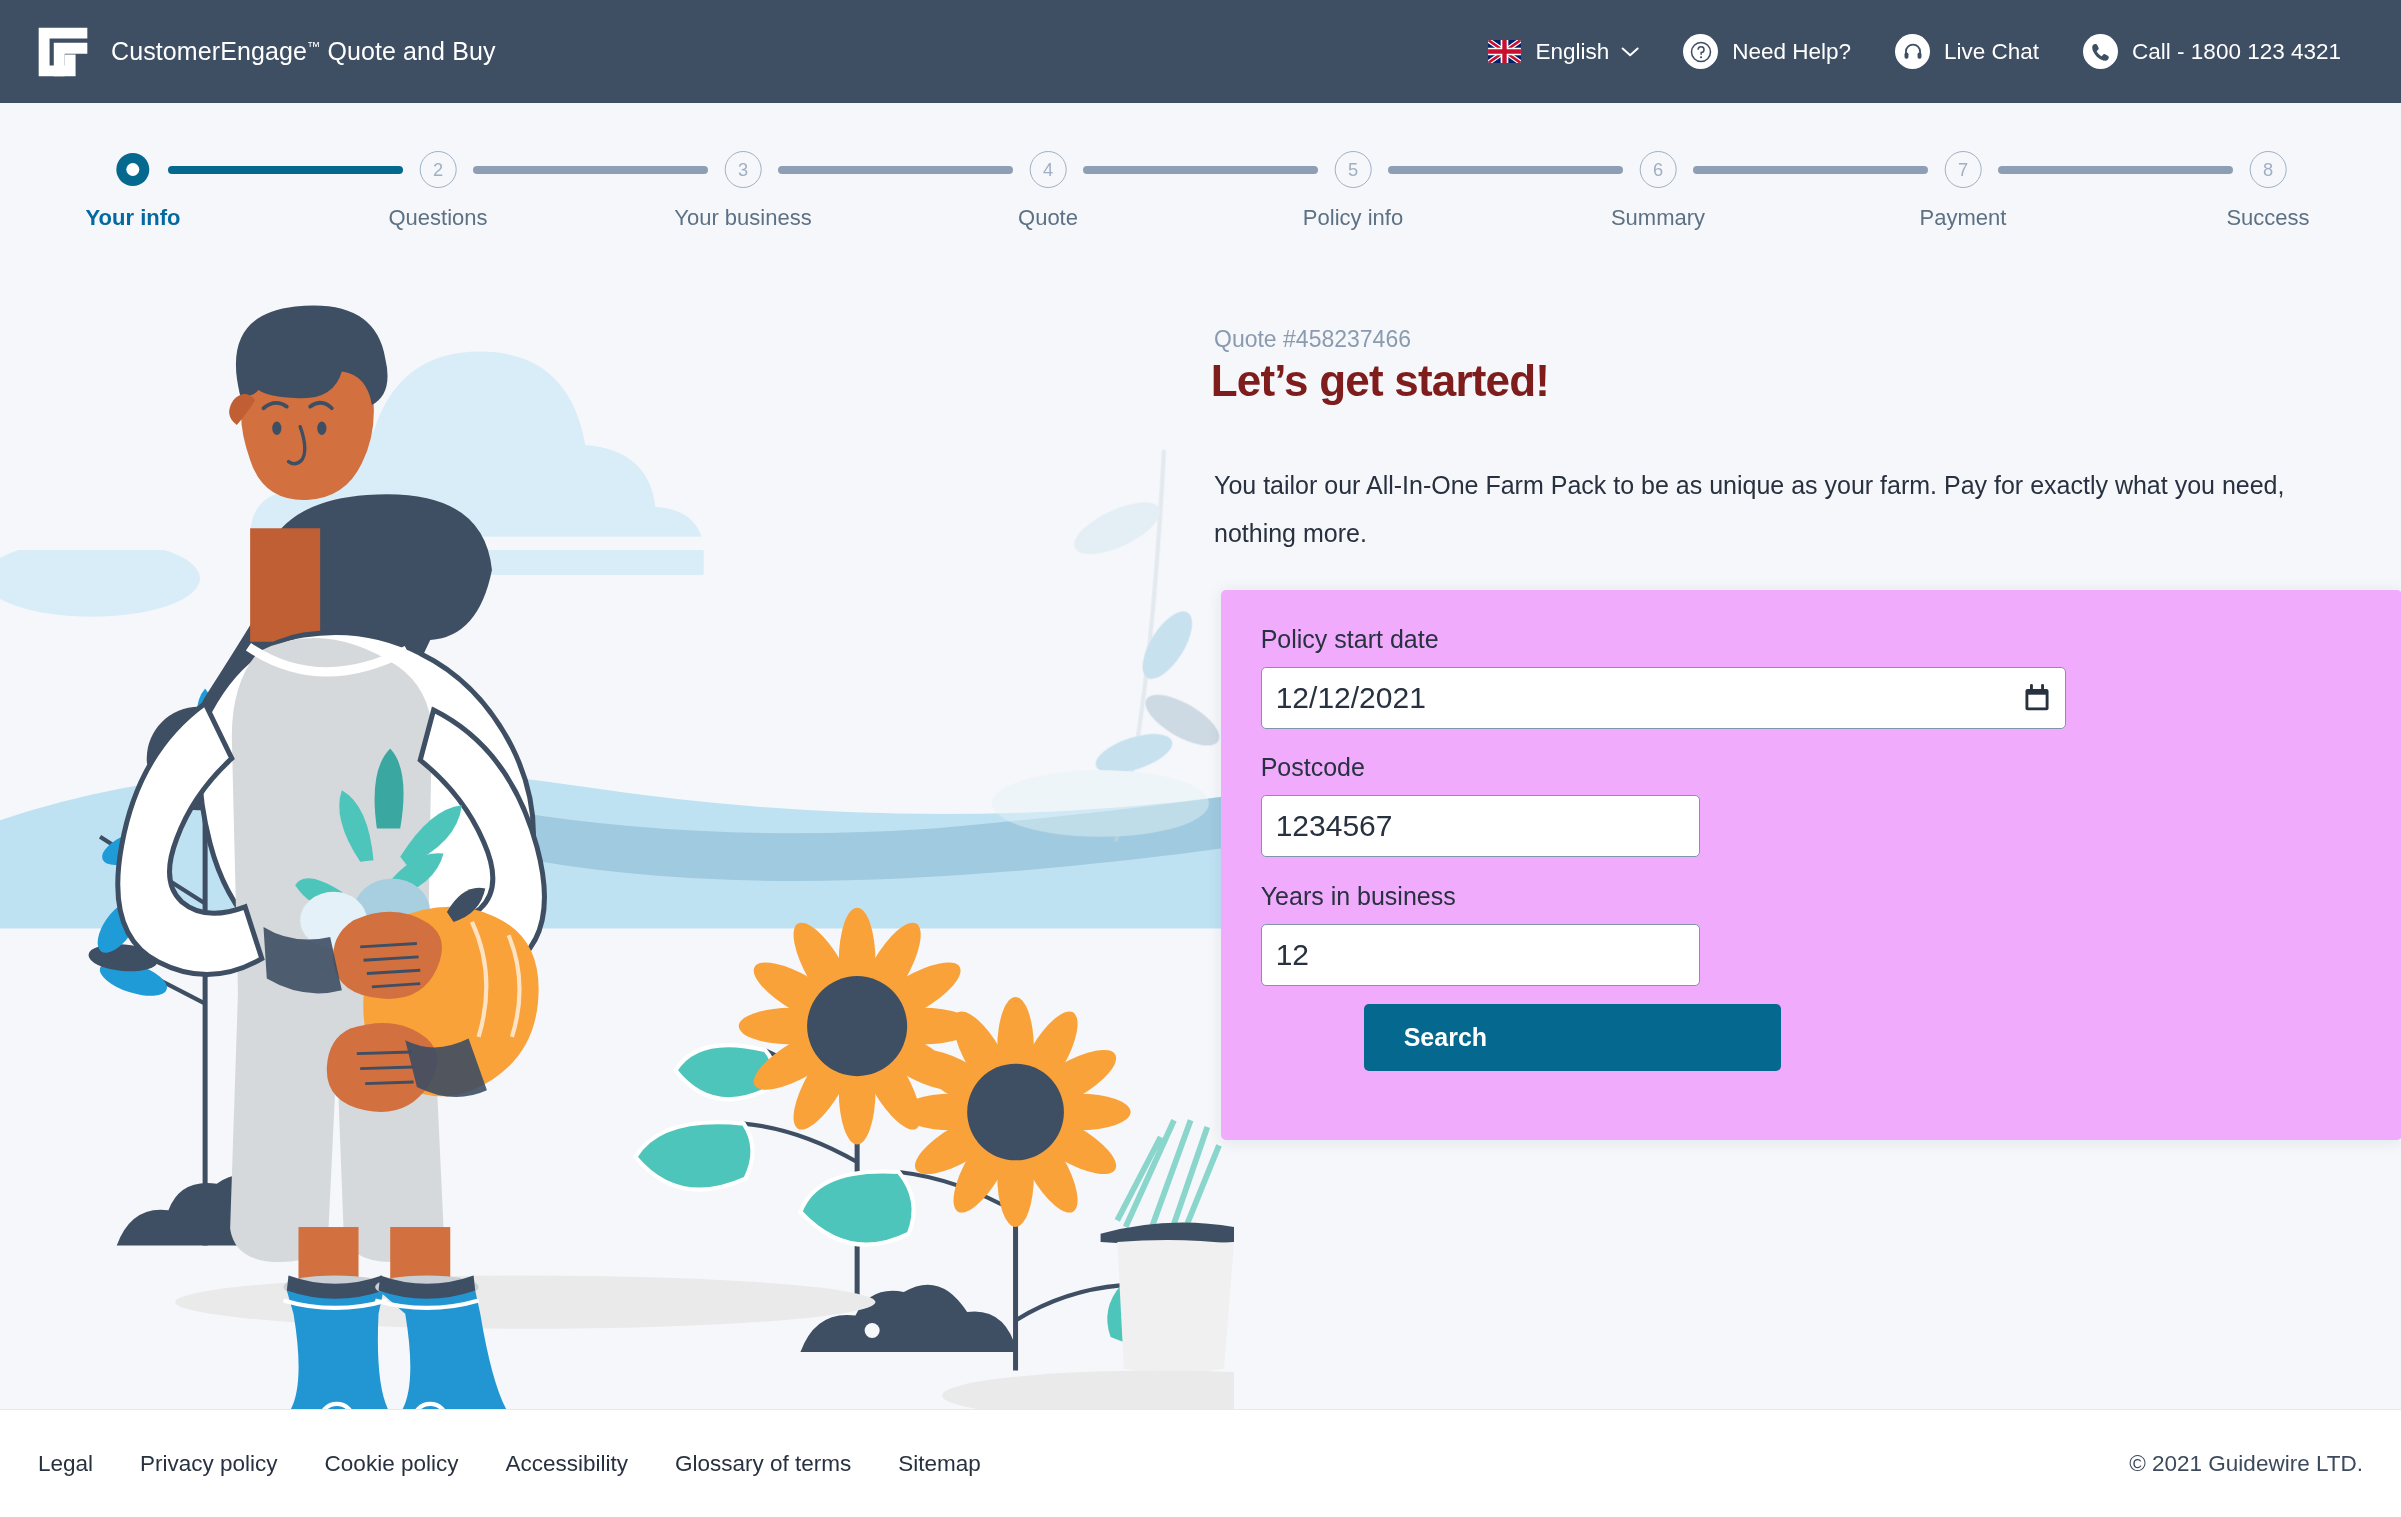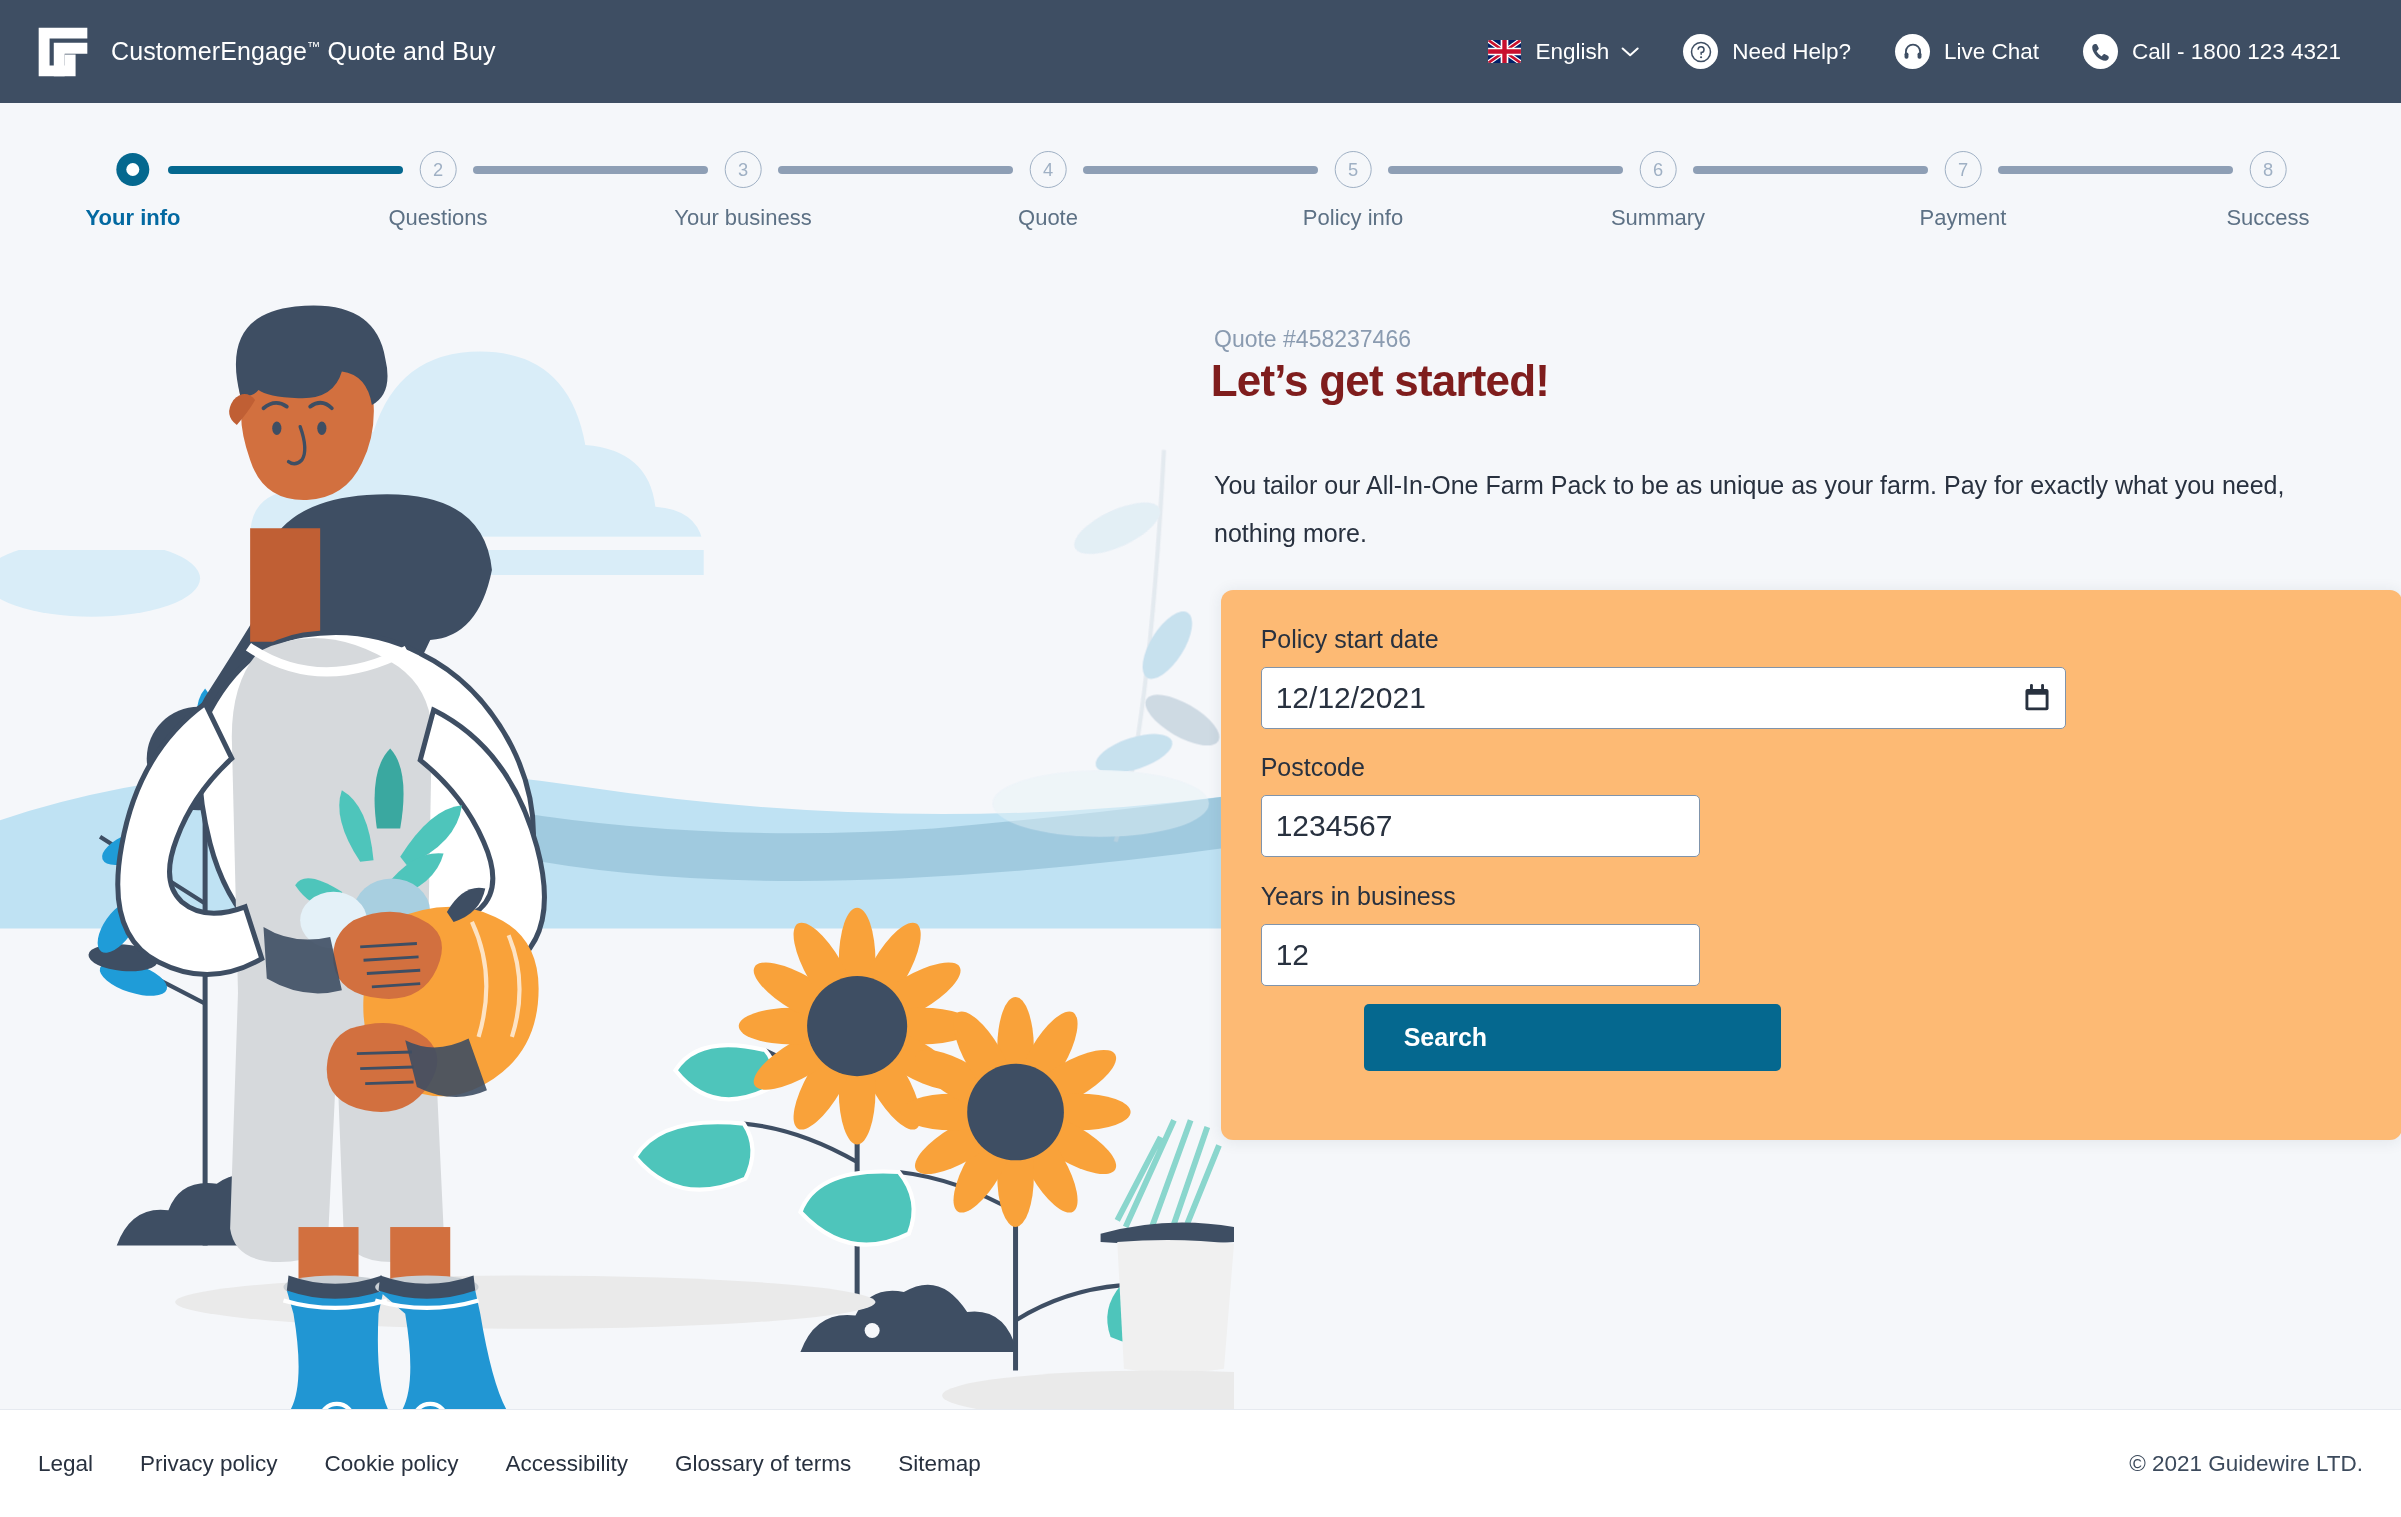--- a/index.html
+++ b/index.html
@@ -122,22 +122,22 @@
   .subline {
     position: absolute; top: 208px; left: 0;
     width: 1076px;
     font-size: 25px; line-height: 48px; color: #28313f;
   }
 
   
   .card {
     position: absolute; top: 337px; left: 6.7px;
     width: 1181px; height: 550px;
-    background: #fdba74;
-    border-radius: 12px;
+    background: #f0abfc;
+    border-radius: 5px;
     box-shadow: 0 1.7px 15px rgba(30,50,80,.09);
   }
   .field { position: absolute; left: 40px; }
   .field-label {
     font-size: 25px; color: #28313f; font-weight: 400;
     margin-bottom: 13.3px; display: block;
   }
   .input {
     height: 62px; border: 1.3px solid #8094ab; border-radius: 5px;
     background: #ffffff;

